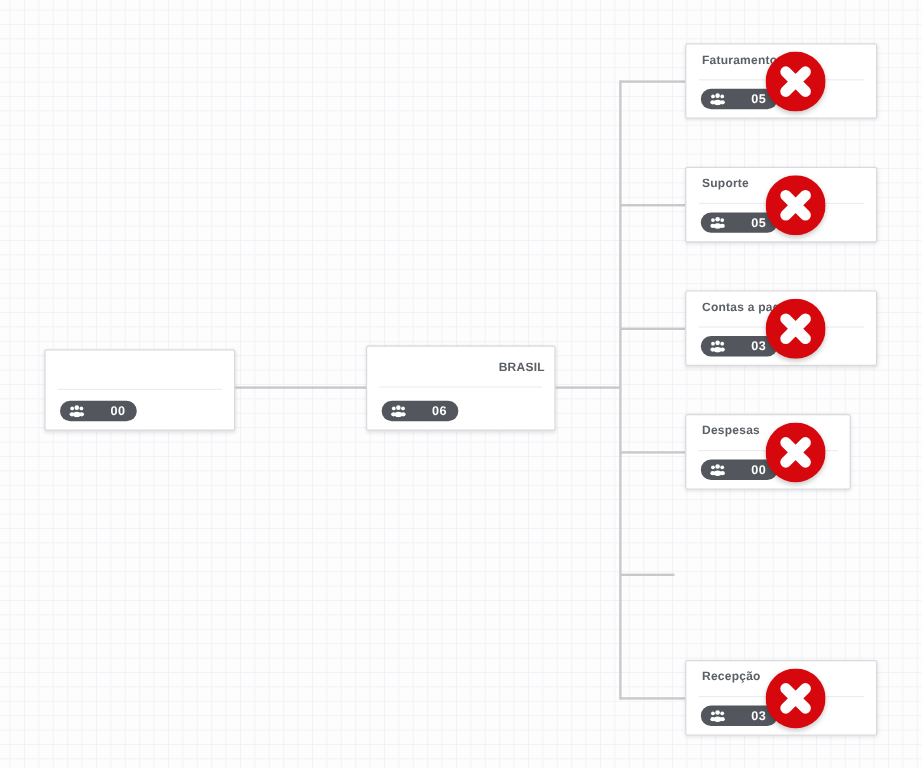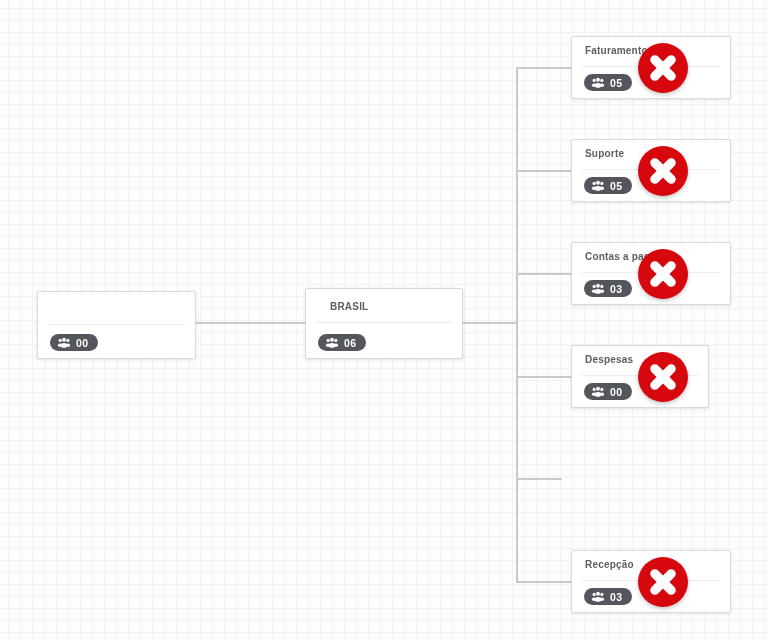--- a/index.html
+++ b/index.html
@@ -17,26 +17,26 @@
   .connector{position:absolute;background:#c8c9cb;}
   .card{
     position:absolute;background:#ffffff;border:1px solid #d9dadc;border-radius:2px;
     box-shadow:0 1px 3px rgba(110,110,125,0.18);
   }
   .card .title{
     position:absolute;top:8px;left:13px;right:8px;
     font-size:10px;font-weight:600;color:#5b6065;letter-spacing:.2px;
     white-space:nowrap;overflow:hidden;
   }
-  .card.parent-pad .title{left:24px;top:12px;}
+  .card.parent-pad .title{left:24px;top:12px;text-align:right;}
   .card .divider{position:absolute;left:10px;right:10px;top:29px;height:1px;background:#ededf0;}
   .card.parent-pad .divider{top:33px;}
   .badge{
     position:absolute;left:12px;bottom:7px;height:17px;
-    display:inline-flex;align-items:center;gap:5px;
+    display:inline-flex;align-items:center;gap:21px;
     background:#53565c;border-radius:10px;padding:0 9px 0 7px;
     color:#fff;font-size:10.5px;font-weight:bold;letter-spacing:.5px;
   }
   .badge svg{display:block;}
   .delete-btn{
     position:absolute;left:66px;top:50%;transform:translateY(-50%);
     width:50px;height:50px;padding:0;border:none;background:transparent;cursor:pointer;
     filter:drop-shadow(0 2px 2px rgba(0,0,0,0.22));z-index:5;
   }
   .delete-btn svg{display:block;width:50px;height:50px;}

